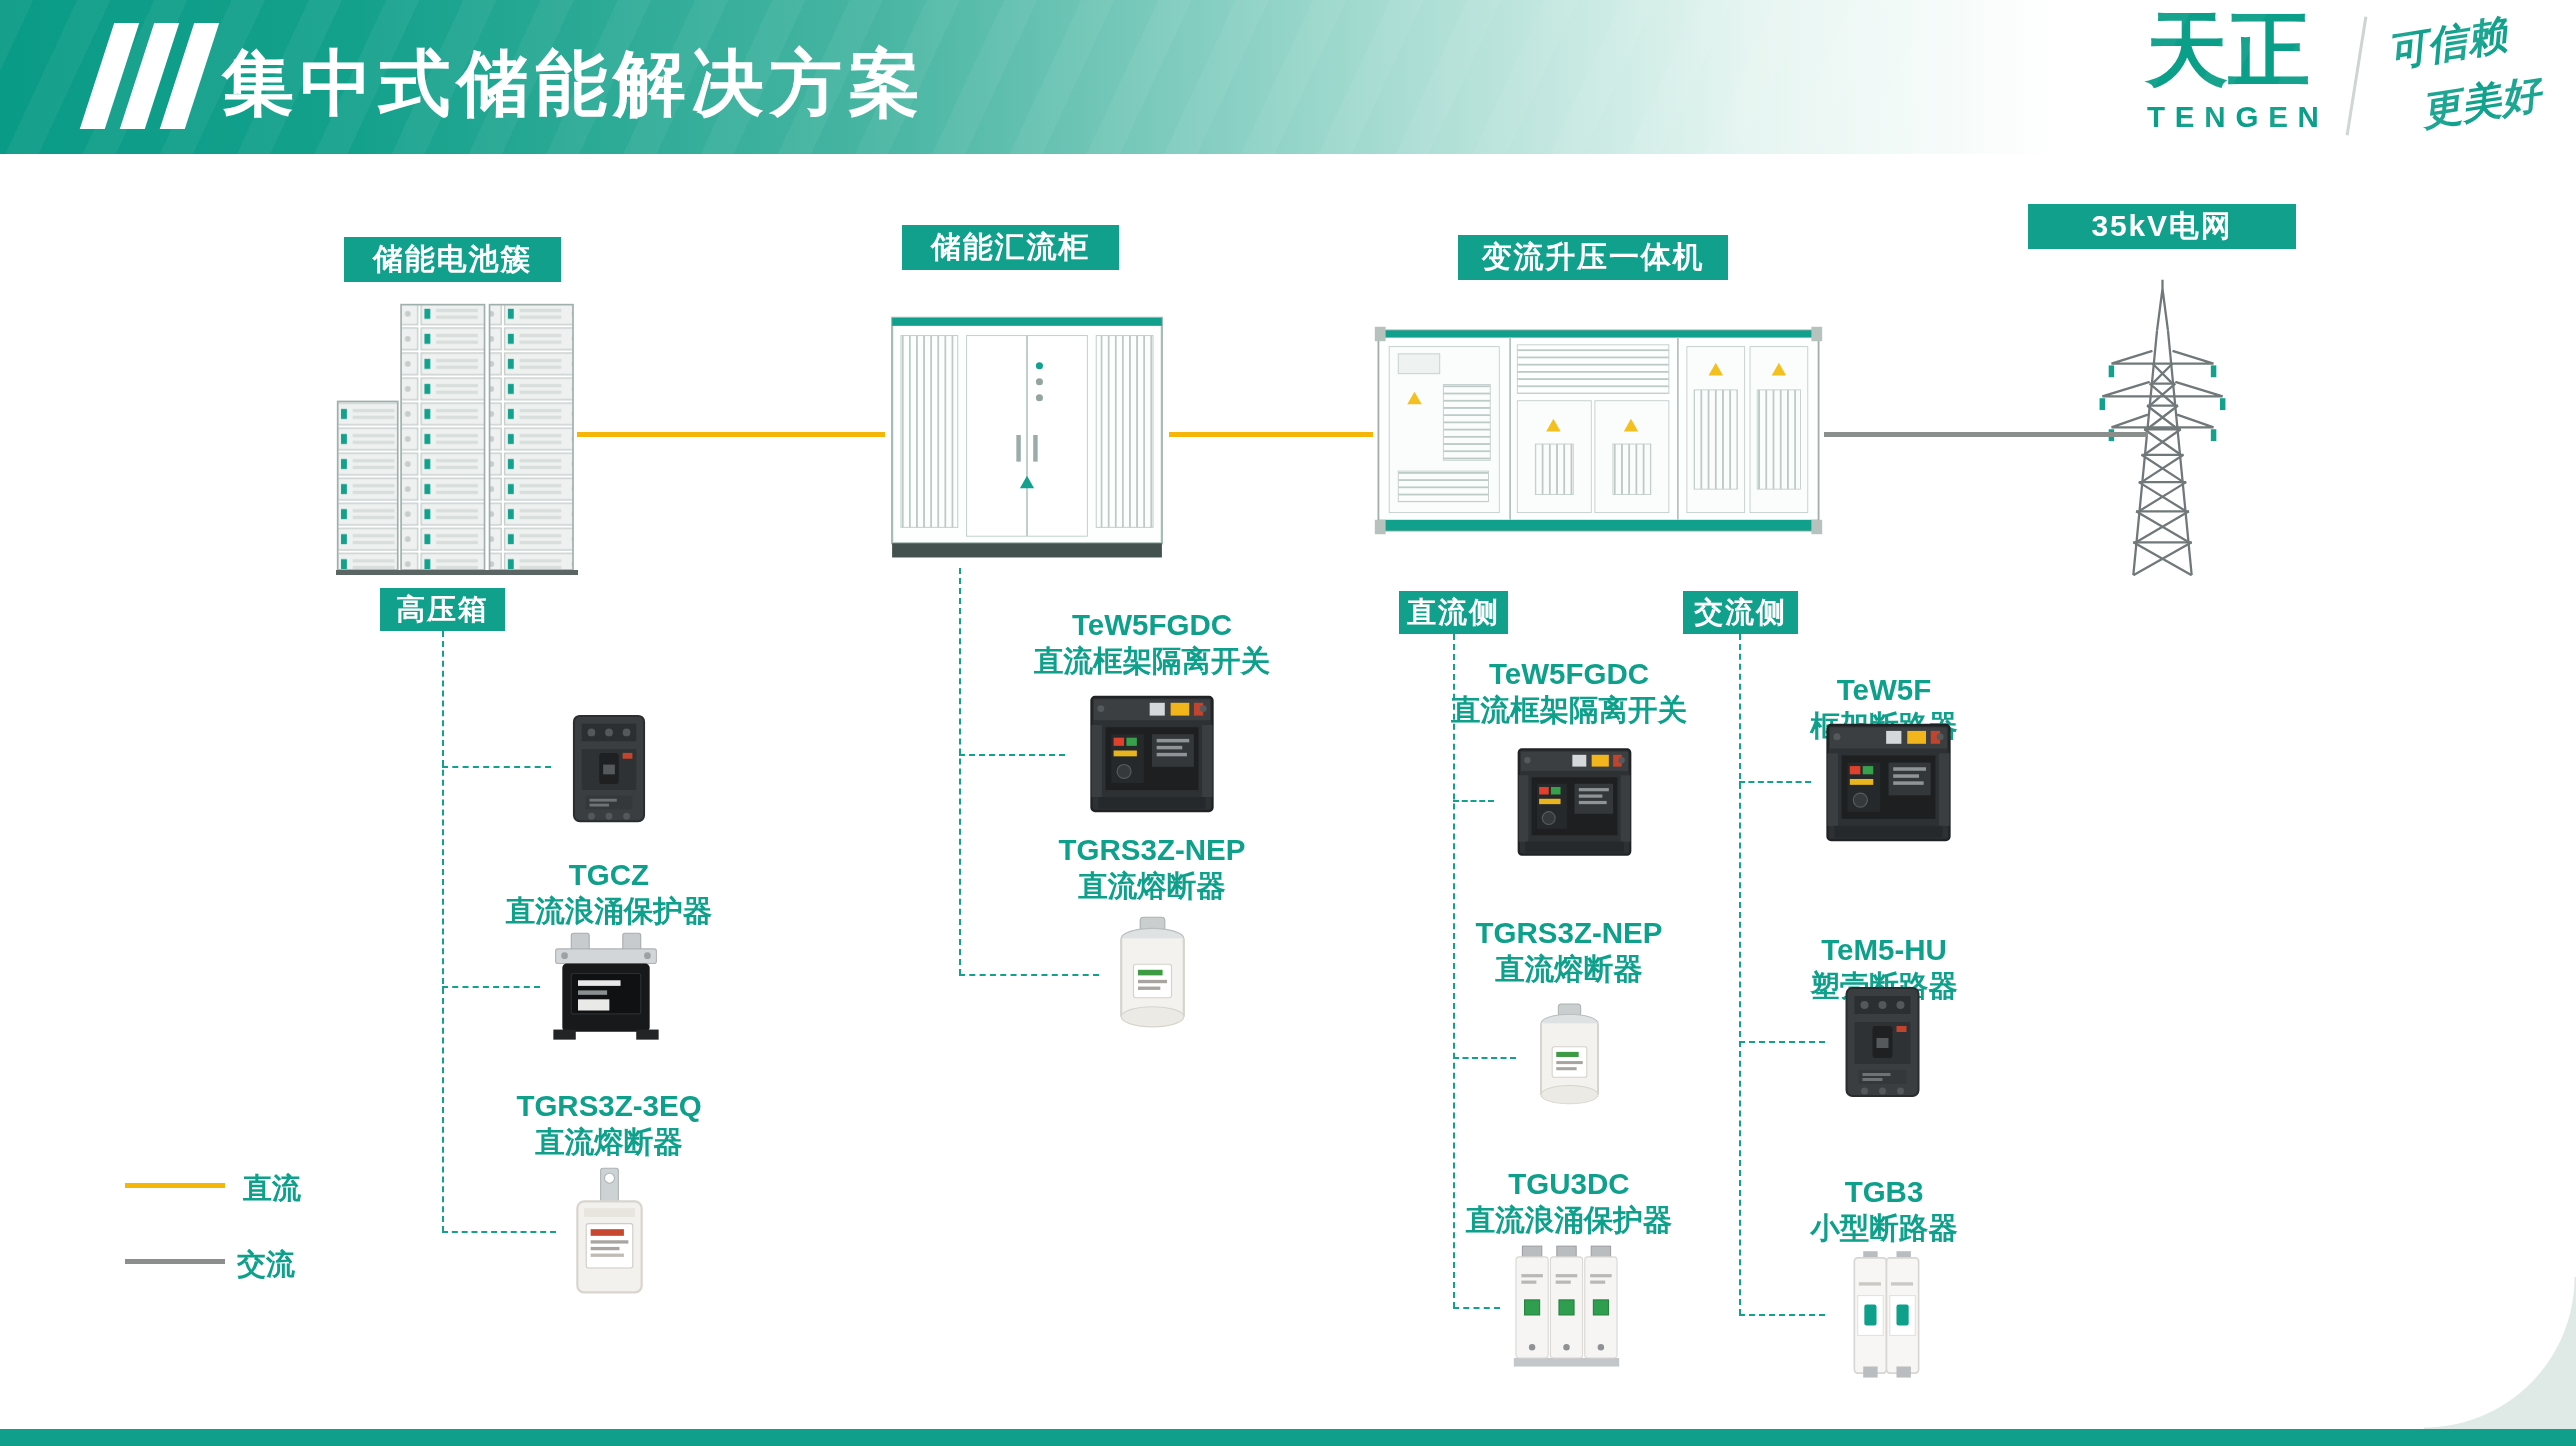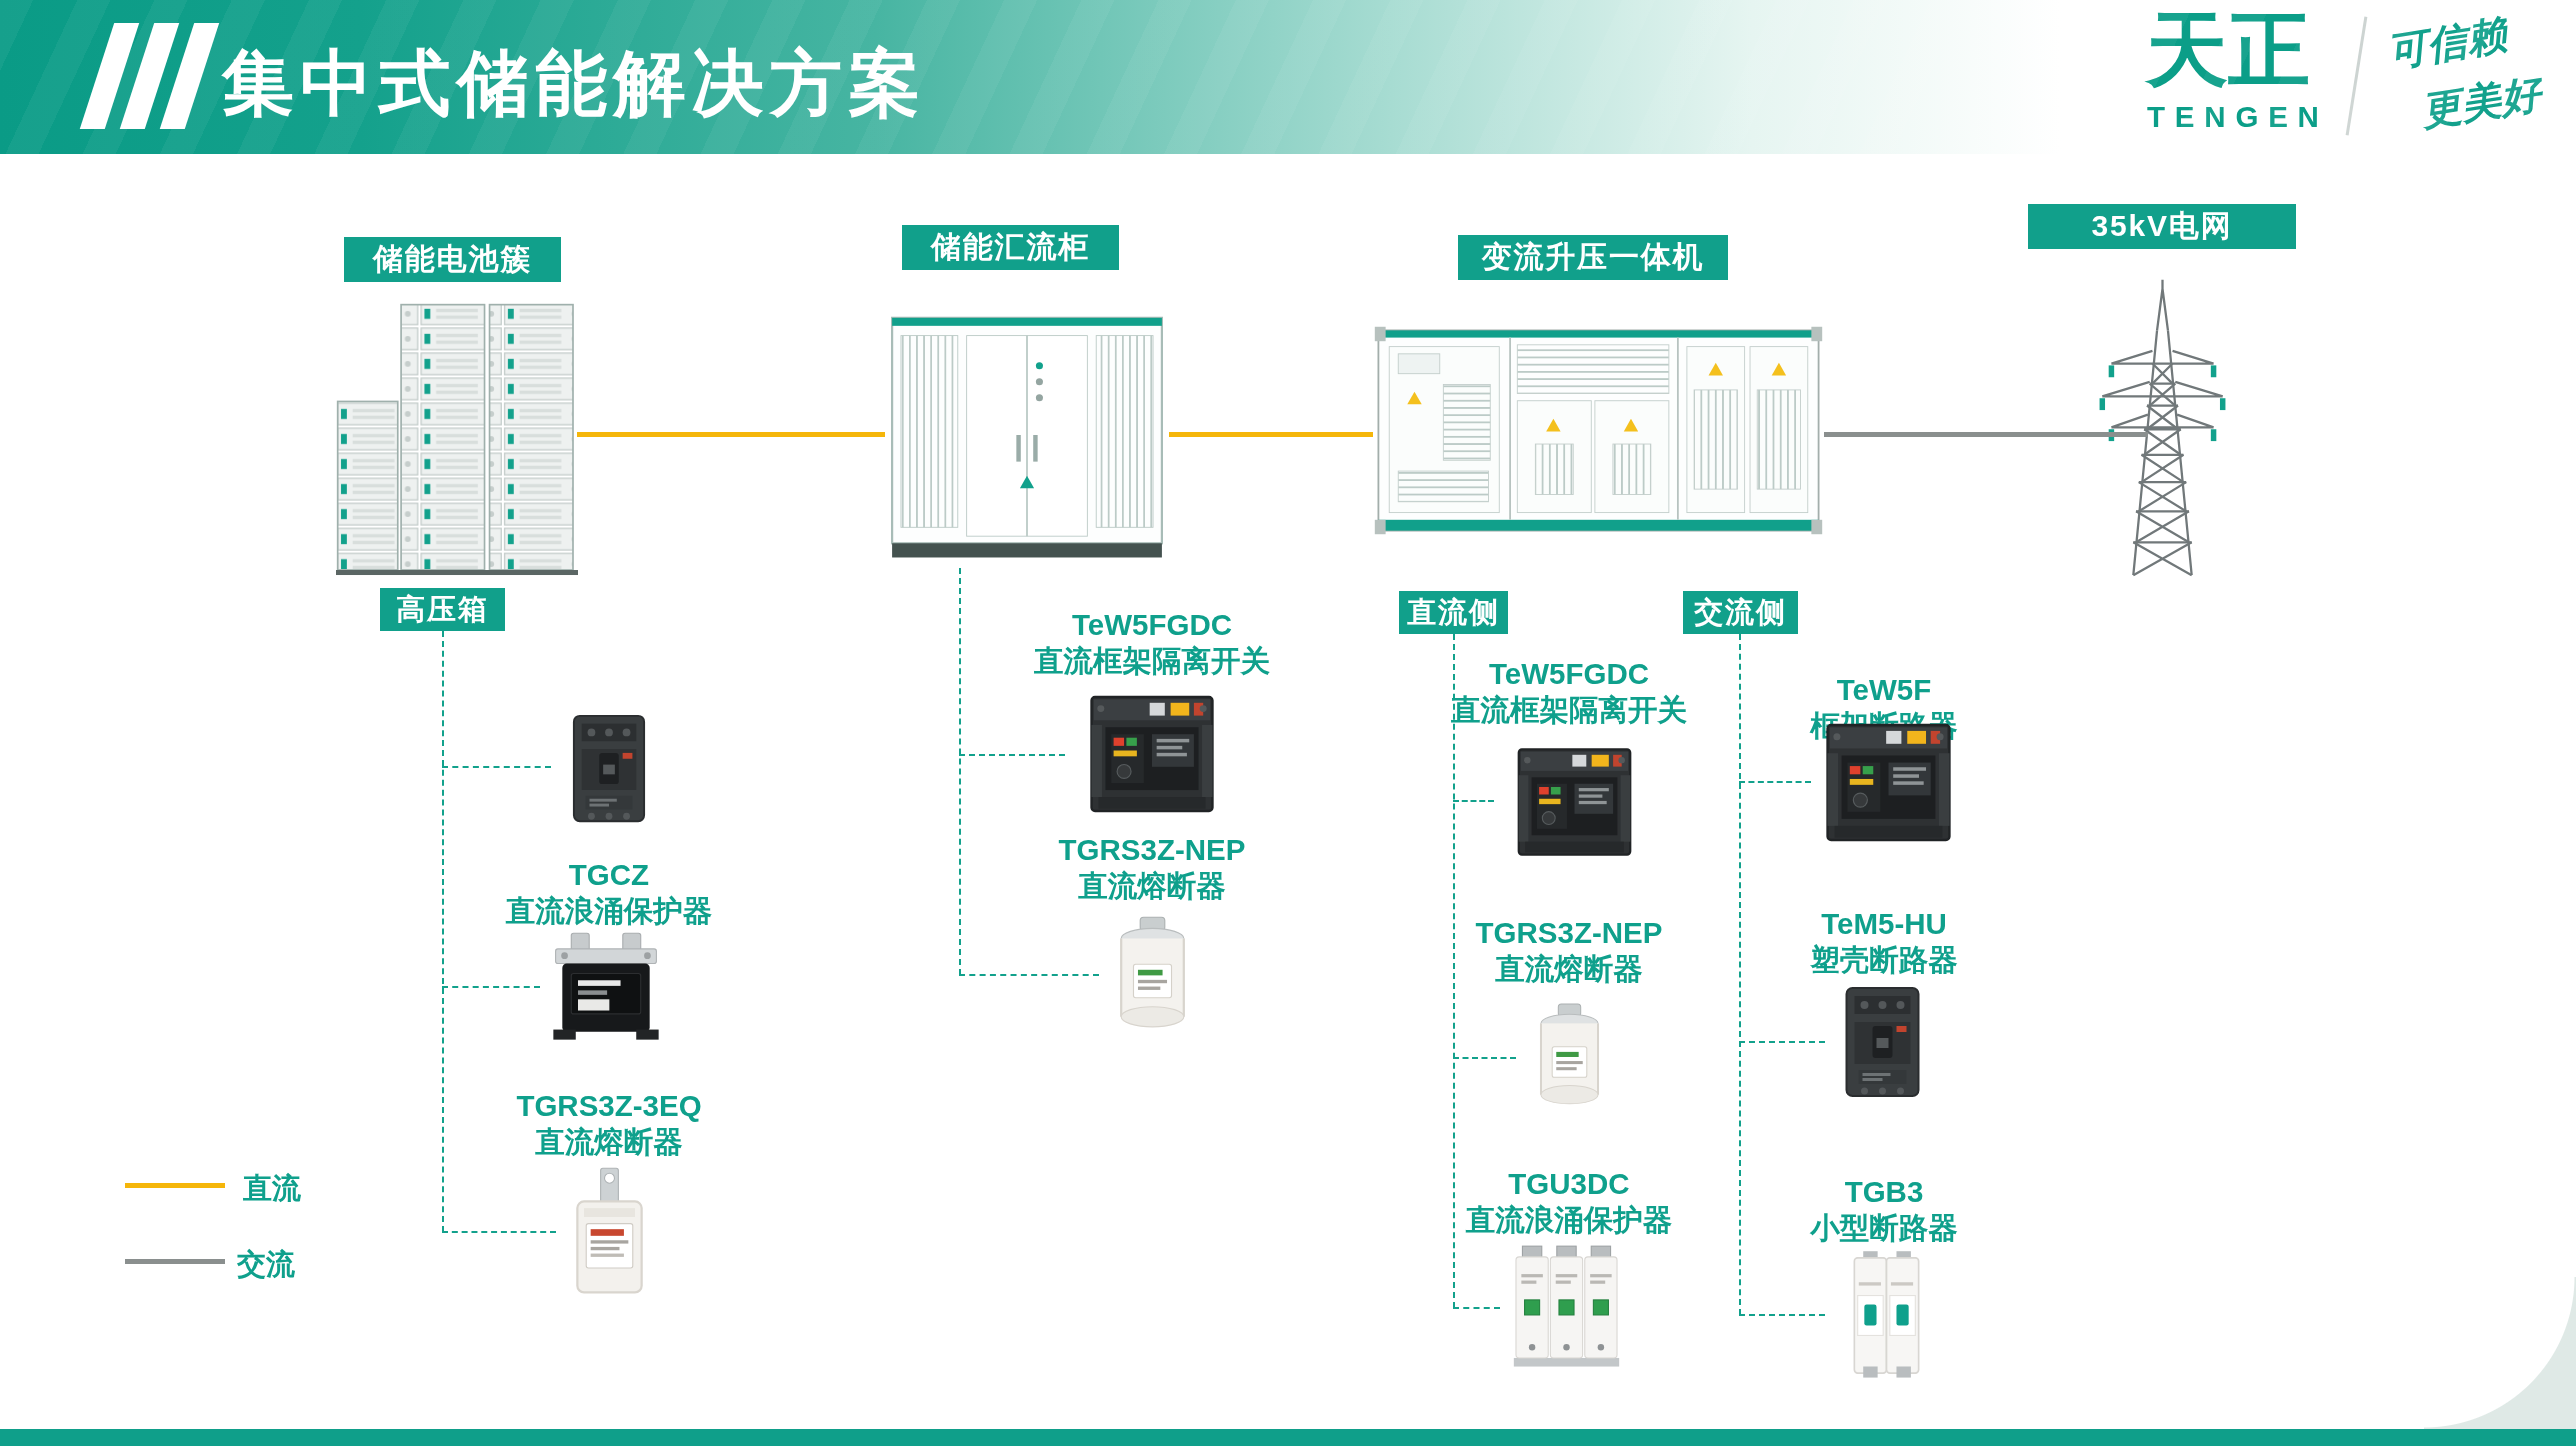--- a/index.html
+++ b/index.html
@@ -414,21 +414,21 @@
   <div class="ptext" style="left:1705px;top:672px">
     <div class="model">TeW5F</div>
     <div class="desc">框架断路器</div>
   </div>
   <div class="pimg" style="left:1812px;top:718px;width:153px;height:129px">
     <svg viewBox="0 0 120 110">
         <use href="#sym-acb"></use>
       </svg>
   </div>
 
-  <div class="ptext" style="left:1705px;top:906px">
+  <div class="ptext" style="left:1705px;top:932px">
     <div class="model">TeM5-HU</div>
     <div class="desc">塑壳断路器</div>
   </div>
   <div class="pimg" style="left:1825px;top:982px;width:115px;height:120px">
     <svg viewBox="0 0 100 120">
         <use href="#sym-mccb"></use>
       </svg>
   </div>
 
   <div class="ptext" style="left:1705px;top:1174px">

